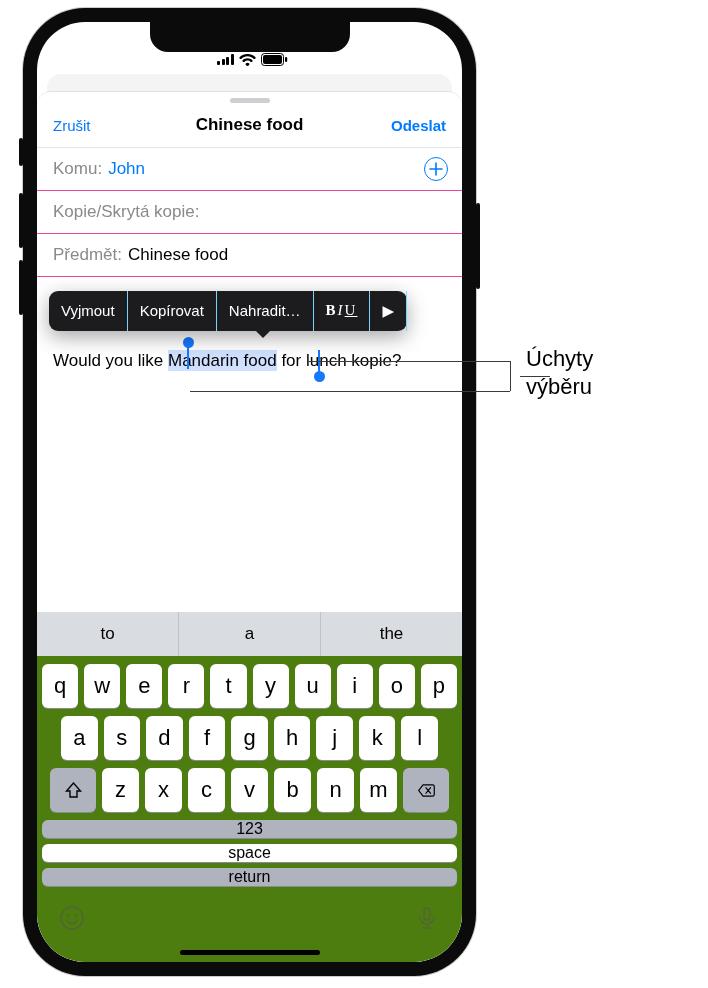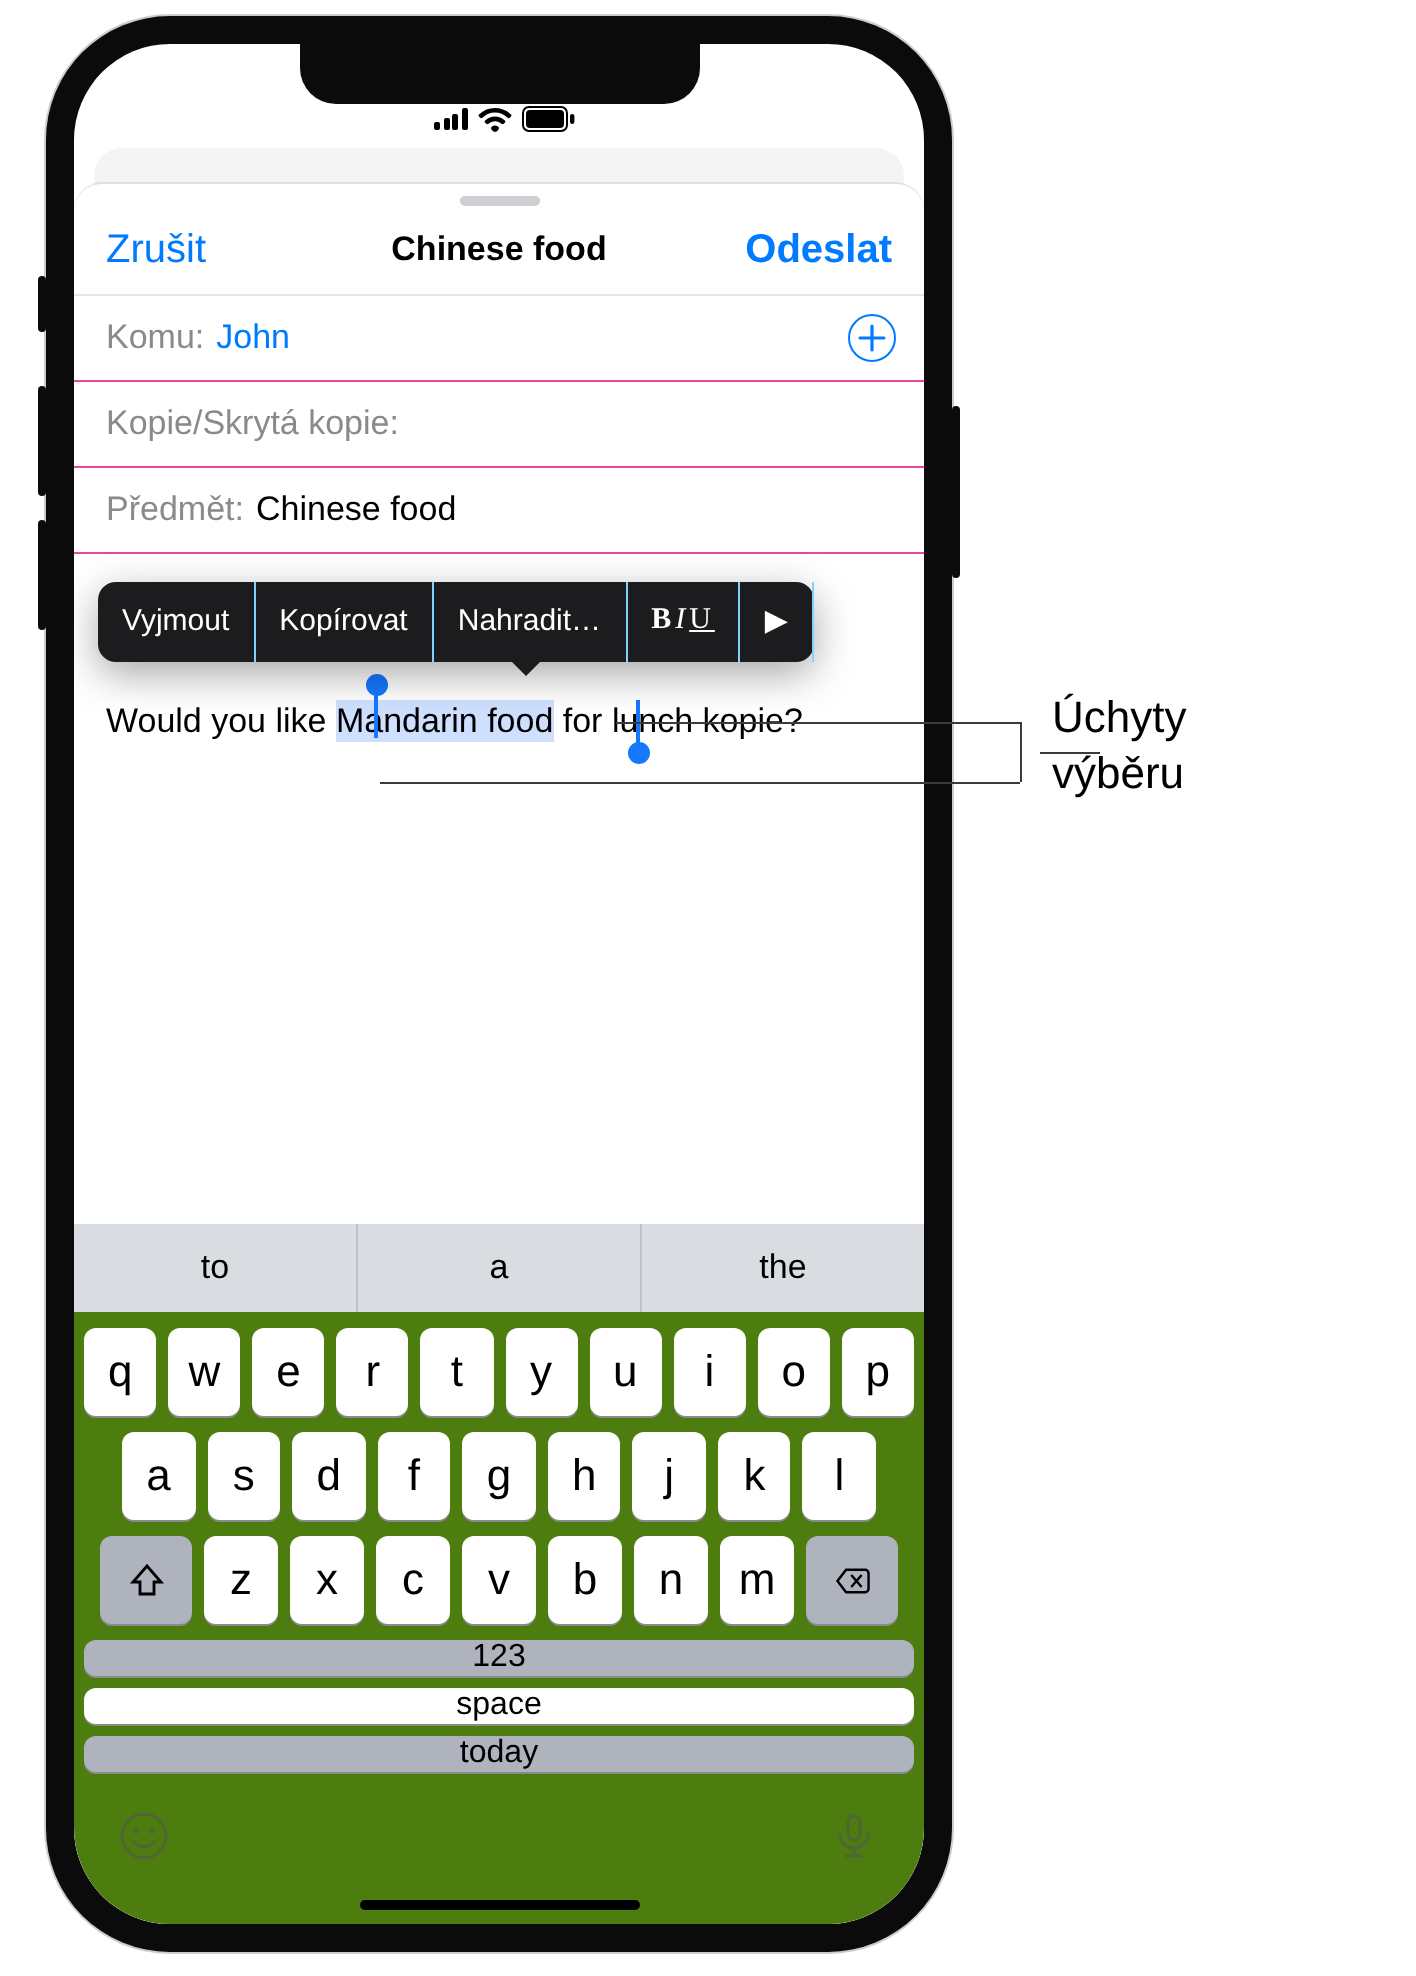--- a/index.html
+++ b/index.html
@@ -80,21 +80,21 @@
     display:flex; flex-direction:column;
   }
   .grab {
     width:40px; height:5px; border-radius:3px; background:#cfcfd3;
     margin:6px auto 0;
   }
   .navbar {
     height:44px; display:flex; justify-content:space-between; align-items:center;
     padding:0 16px;
   }
-  .nav-link { color:#007aff; font-size:20px; }
+  .nav-link { color:#007aff; font-size:15px; }
   .nav-send { font-weight:600; }
   .nav-title { font-size:17px; font-weight:600; color:#000; position:absolute; left:0; right:0; text-align:center; pointer-events:none; }
   .navbar { position:relative; }
 
   .fields { border-top:1px solid #e6e6e8; }
   .field-row {
     display:flex; align-items:center;
     padding:11px 16px;
     border-bottom:1px solid #ec4899;
     font-size:17px;
@@ -356,21 +356,21 @@
           <div class="key">m</div>
           <div class="key mod">
             <svg viewBox="0 0 22 19">
                 <path fill="none" stroke="#000" stroke-width="1.4" d="M7 3h11a2 2 0 0 1 2 2v9a2 2 0 0 1-2 2H7l-5-6.5zM10 6l6 7m0-7-6 7"></path>
               </svg>
           </div>
         </div>
         <div class="krow r4">
           <div class="key k123 wide">123</div>
           <div class="key space wide">space</div>
-          <div class="key return wide">today</div>
+          <div class="key return wide">return</div>
         </div>
 
         <div class="kb-footer">
           <span>
             <svg viewBox="0 0 26 26">
                 <circle cx="13" cy="13" r="11" fill="none" stroke="#555" stroke-width="1.5"></circle>
                 <circle cx="9" cy="10.5" r="1.4" fill="#555"></circle>
                 <circle cx="17" cy="10.5" r="1.4" fill="#555"></circle>
                 <path d="M8 16c1.3 1.6 3 2.4 5 2.4s3.7-.8 5-2.4" fill="none" stroke="#555" stroke-width="1.5" stroke-linecap="round"></path>
               </svg>

